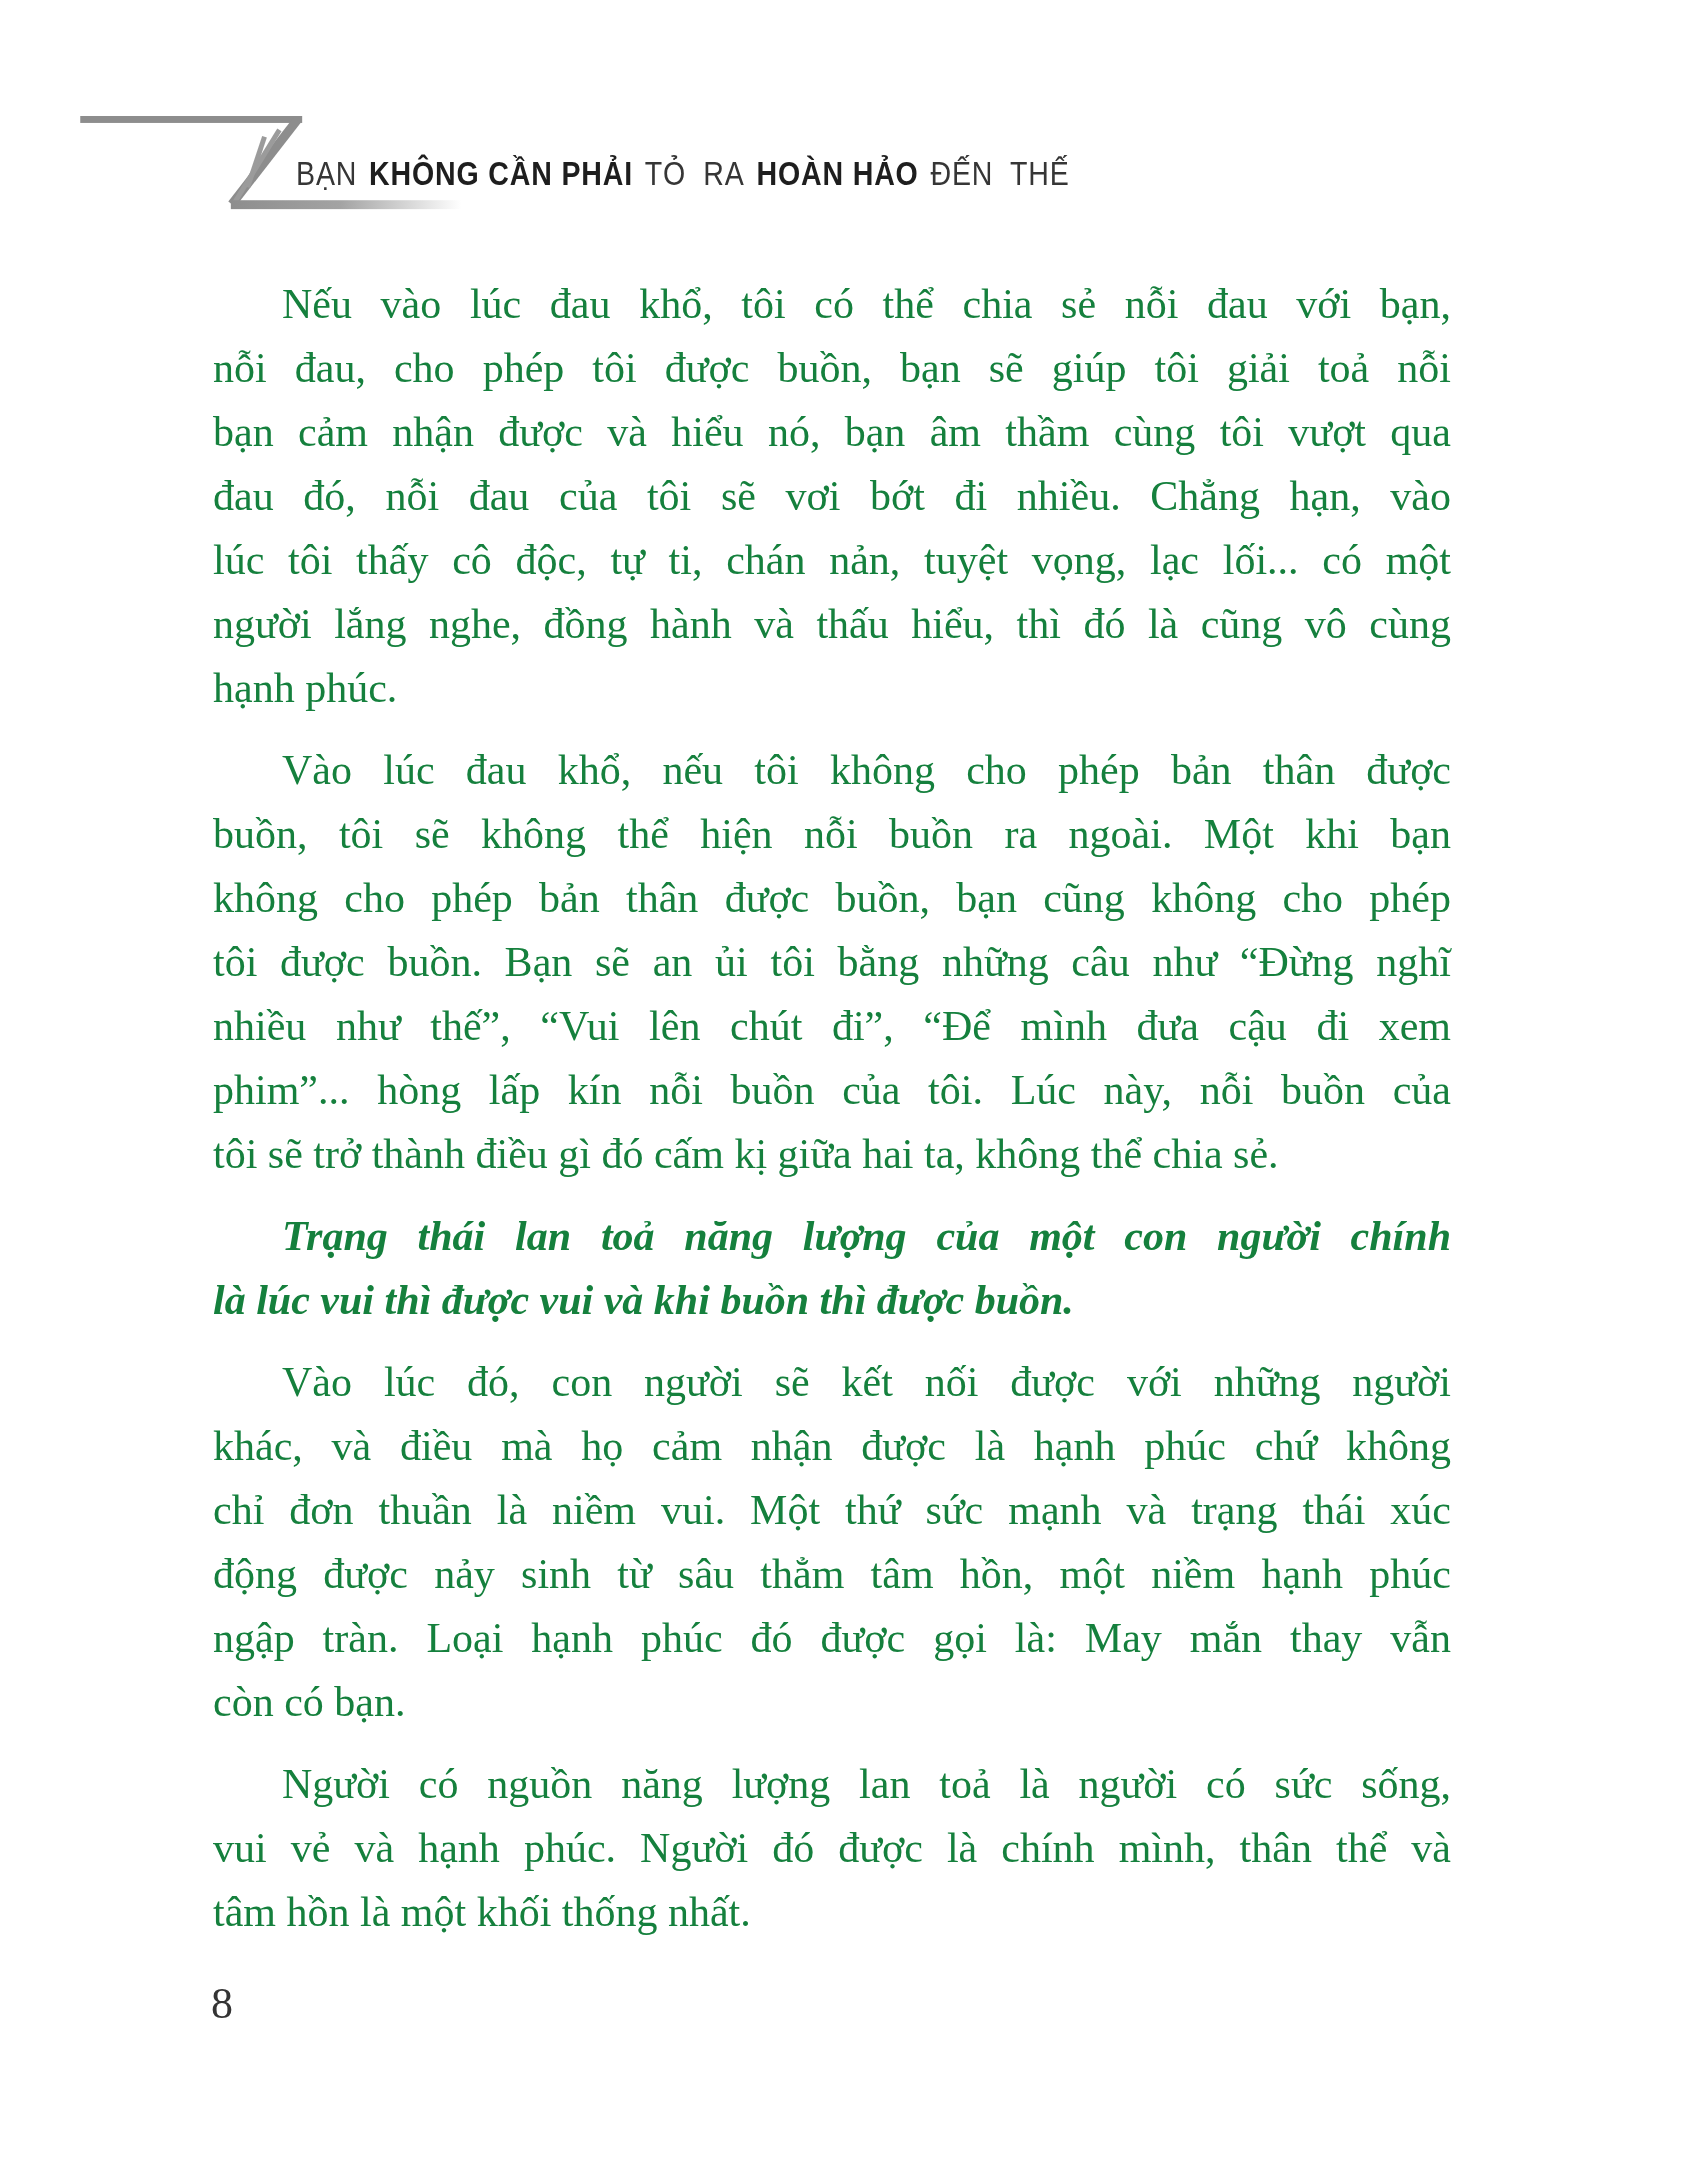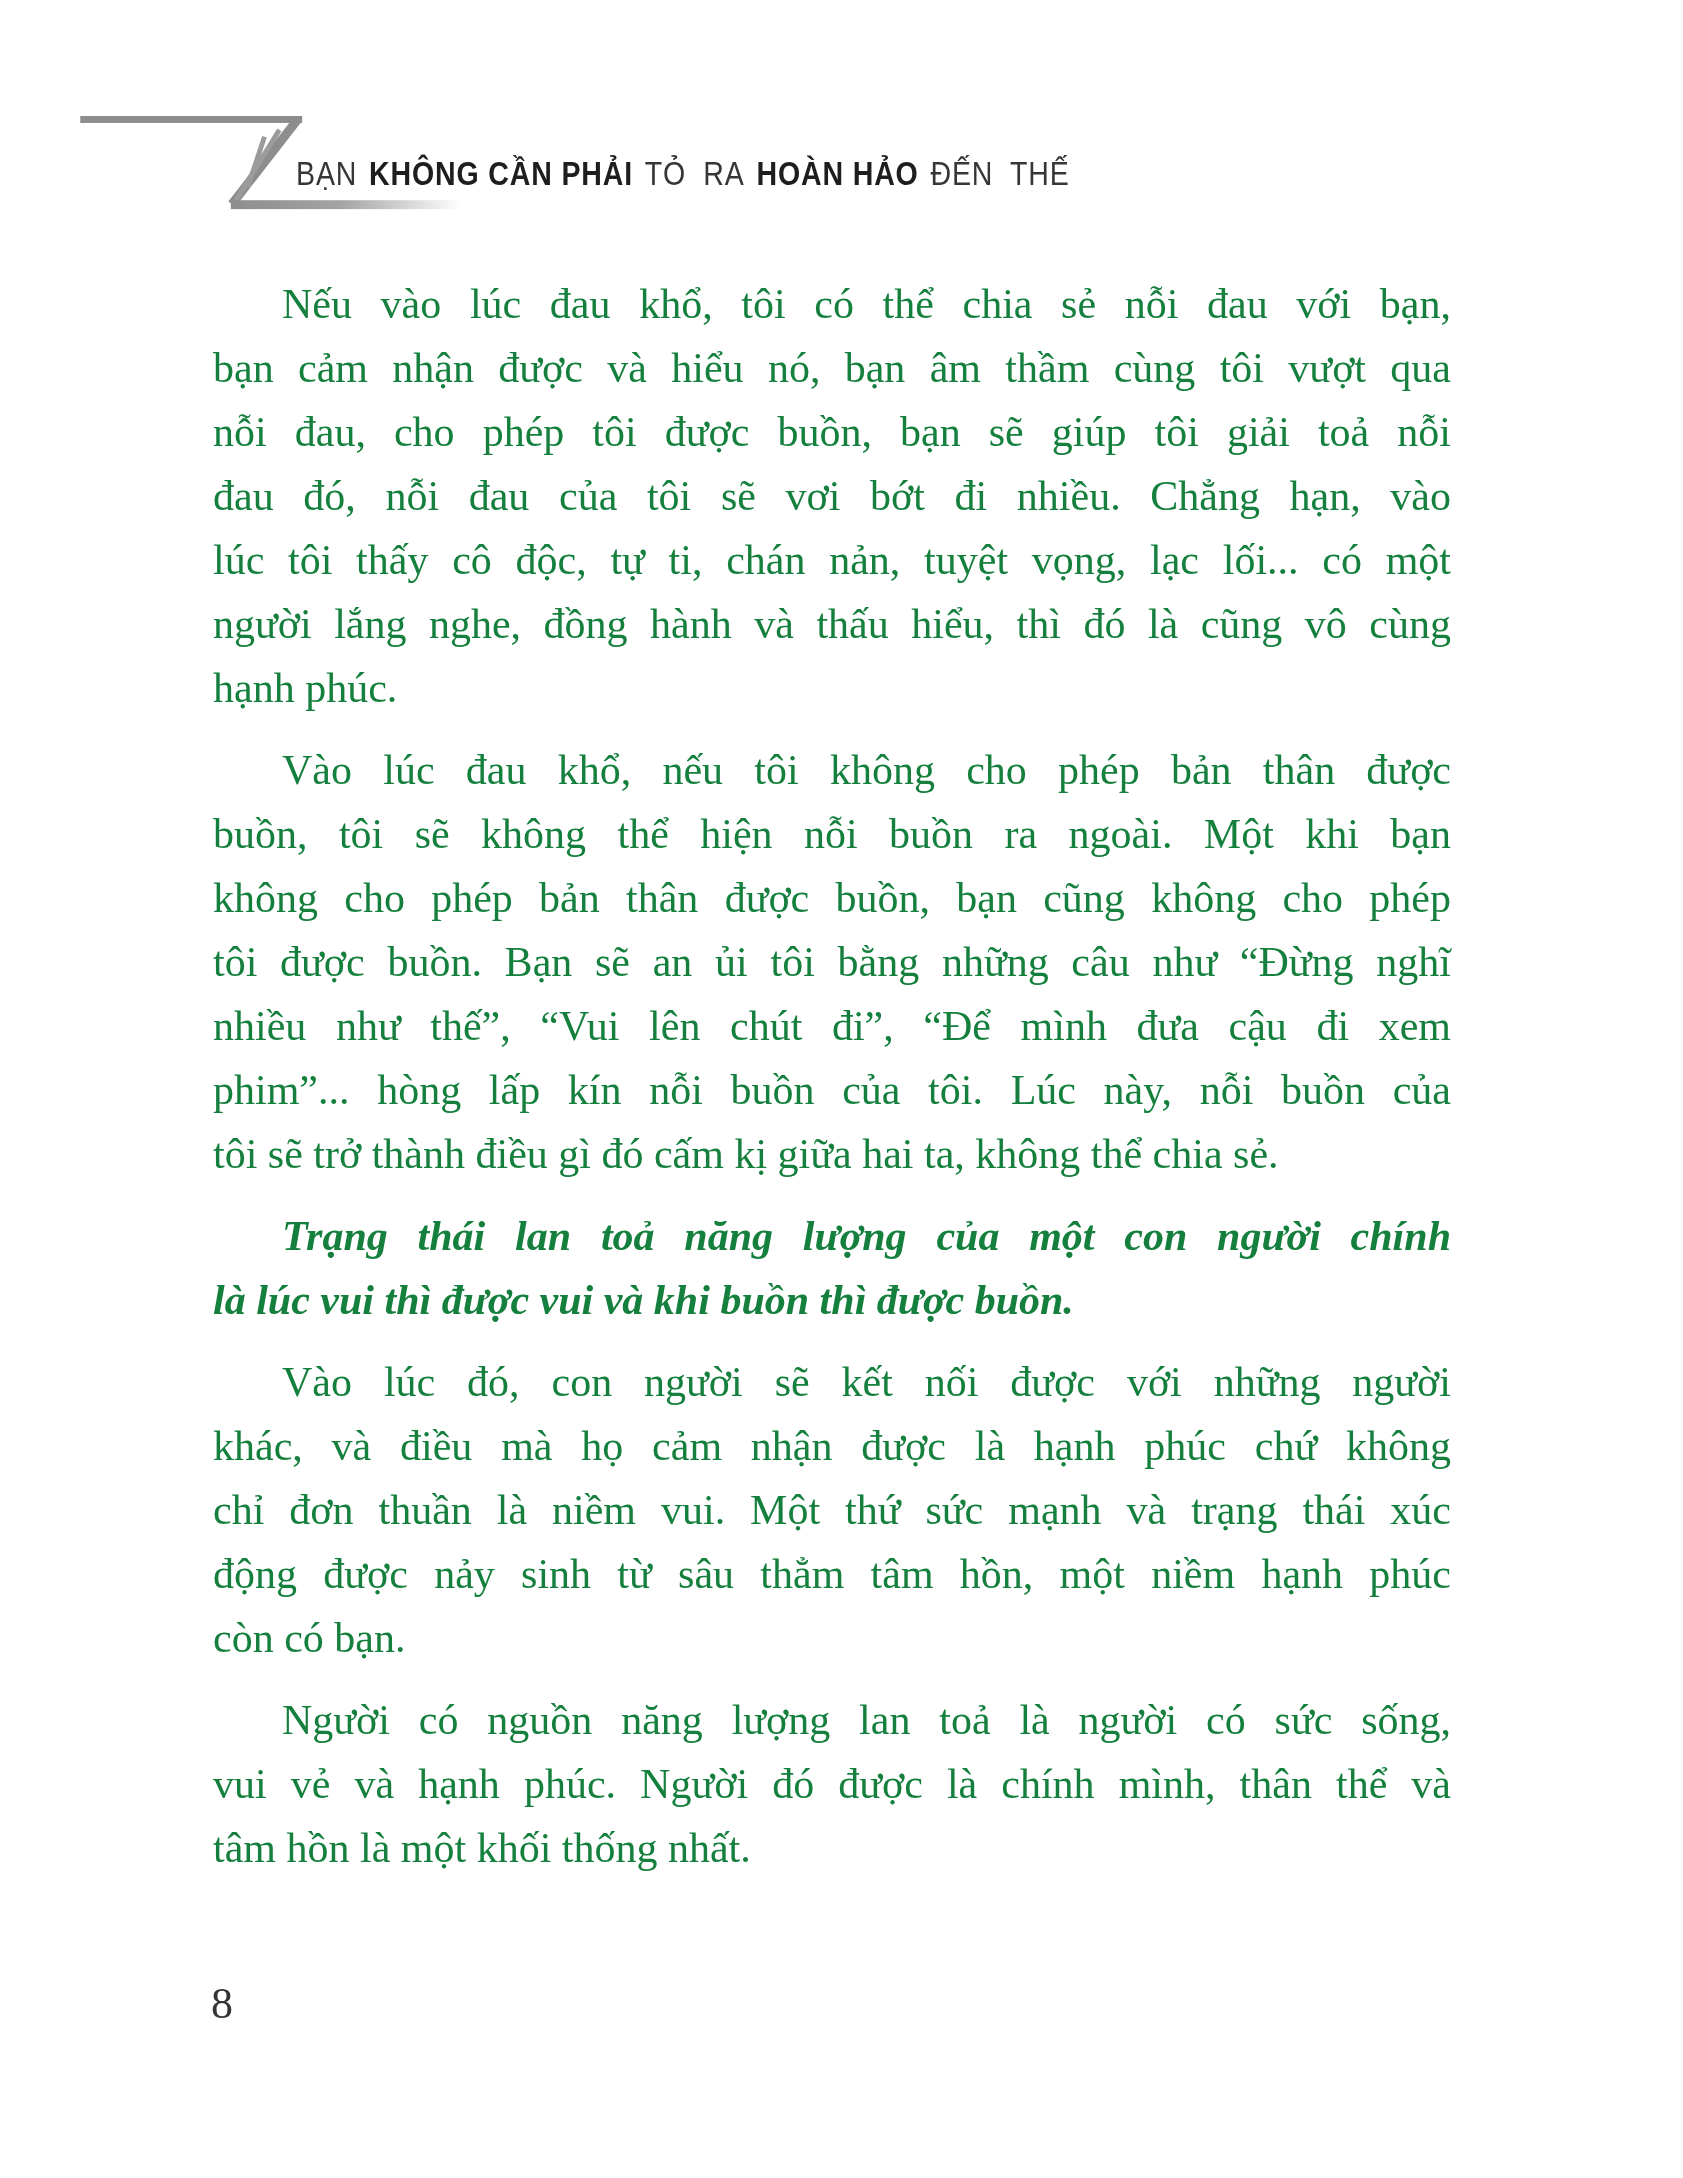--- a/index.html
+++ b/index.html
@@ -64,22 +64,22 @@
     <line x1="282" y1="131" x2="237" y2="204" stroke="#9b9b9b" stroke-width="5"></line>
     <line x1="267" y1="138" x2="250" y2="189" stroke="#9b9b9b" stroke-width="5"></line>
     <rect x="233" y="202" width="245" height="9" fill="url(#deco-fade)"></rect>
   </svg>
 
   <div class="chapter-title"><span class="seg">BẠN</span><span class="seg b">KHÔNG CẦN PHẢI</span><span class="seg">TỎ RA</span><span class="seg b">HOÀN HẢO</span><span class="seg">ĐẾN THẾ</span></div>
 
   <div class="body-text">
       <div class="para">
         <div class="line first">Nếu vào lúc đau khổ, tôi có thể chia sẻ nỗi đau với bạn,</div>
+        <div class="line">nỗi đau, cho phép tôi được buồn, bạn sẽ giúp tôi giải toả nỗi</div>
         <div class="line">bạn cảm nhận được và hiểu nó, bạn âm thầm cùng tôi vượt qua</div>
-        <div class="line">nỗi đau, cho phép tôi được buồn, bạn sẽ giúp tôi giải toả nỗi</div>
         <div class="line">đau đó, nỗi đau của tôi sẽ vơi bớt đi nhiều. Chẳng hạn, vào</div>
         <div class="line">lúc tôi thấy cô độc, tự ti, chán nản, tuyệt vọng, lạc lối... có một</div>
         <div class="line">người lắng nghe, đồng hành và thấu hiểu, thì đó là cũng vô cùng</div>
         <div class="line last">hạnh phúc.</div>
       </div>
       <div class="para">
         <div class="line first">Vào lúc đau khổ, nếu tôi không cho phép bản thân được</div>
         <div class="line">buồn, tôi sẽ không thể hiện nỗi buồn ra ngoài. Một khi bạn</div>
         <div class="line">không cho phép bản thân được buồn, bạn cũng không cho phép</div>
         <div class="line">tôi được buồn. Bạn sẽ an ủi tôi bằng những câu như “Đừng nghĩ</div>
@@ -89,20 +89,21 @@
       </div>
       <div class="para bold">
         <div class="line first">Trạng thái lan toả năng lượng của một con người chính</div>
         <div class="line last">là lúc vui thì được vui và khi buồn thì được buồn.</div>
       </div>
       <div class="para">
         <div class="line first">Vào lúc đó, con người sẽ kết nối được với những người</div>
         <div class="line">khác, và điều mà họ cảm nhận được là hạnh phúc chứ không</div>
         <div class="line">chỉ đơn thuần là niềm vui. Một thứ sức mạnh và trạng thái xúc</div>
         <div class="line">động được nảy sinh từ sâu thẳm tâm hồn, một niềm hạnh phúc</div>
+        <div class="line">ngập tràn. Loại hạnh phúc đó được gọi là: May mắn thay vẫn</div>
         <div class="line last">còn có bạn.</div>
       </div>
       <div class="para">
         <div class="line first">Người có nguồn năng lượng lan toả là người có sức sống,</div>
         <div class="line">vui vẻ và hạnh phúc. Người đó được là chính mình, thân thể và</div>
         <div class="line last">tâm hồn là một khối thống nhất.</div>
       </div>
     </div>
 
   <div class="page-number">8</div>

